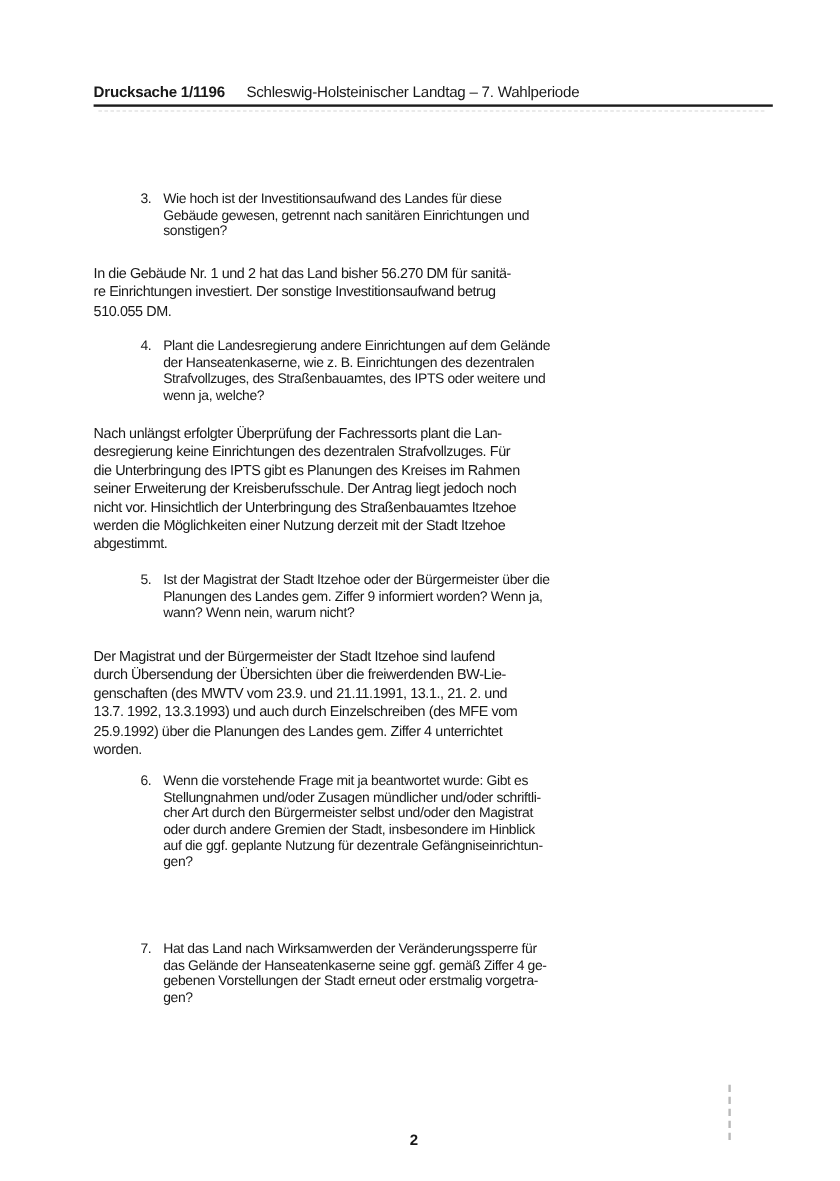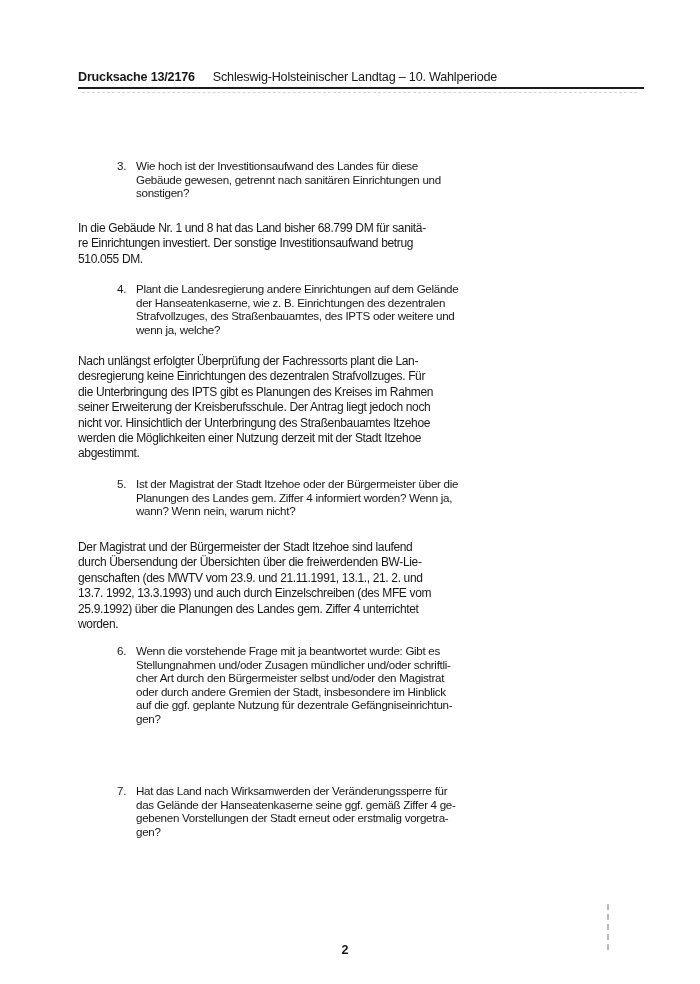--- a/index.html
+++ b/index.html
@@ -91,31 +91,31 @@
     font-weight: bold;
     letter-spacing: 0;
   }
 </style>
 </head>
 <body>
 
 <div class="sheet">
 
   <div class="header">
-    <span class="doc-number">Drucksache 13/2176</span><span class="header-title">Schleswig-Holsteinischer Landtag – 10. Wahlperiode</span>
+    <span class="doc-number">Drucksache 1/1196</span><span class="header-title">Schleswig-Holsteinischer Landtag – 7. Wahlperiode</span>
   </div>
   <div class="header-rule"></div>
 
   <div class="question" style="top:159px">
     <span class="qnum">3.</span>
     <div class="qtext">Wie hoch ist der Investitionsaufwand des Landes für diese
 Gebäude gewesen, getrennt nach sanitären Einrichtungen und
 sonstigen?</div>
   </div>
-  <div class="answer" style="top:221px">In die Gebäude Nr. 1 und 8 hat das Land bisher 68.799 DM für sanitä-
+  <div class="answer" style="top:221px">In die Gebäude Nr. 1 und 2 hat das Land bisher 56.270 DM für sanitä-
 re Einrichtungen investiert. Der sonstige Investitionsaufwand betrug
 510.055 DM.</div>
 
   <div class="question" style="top:282px">
     <span class="qnum">4.</span>
     <div class="qtext">Plant die Landesregierung andere Einrichtungen auf dem Gelände
 der Hanseatenkaserne, wie z. B. Einrichtungen des dezentralen
 Strafvollzuges, des Straßenbauamtes, des IPTS oder weitere und
 wenn ja, welche?</div>
   </div>
@@ -123,21 +123,21 @@
 desregierung keine Einrichtungen des dezentralen Strafvollzuges. Für
 die Unterbringung des IPTS gibt es Planungen des Kreises im Rahmen
 seiner Erweiterung der Kreisberufsschule. Der Antrag liegt jedoch noch
 nicht vor. Hinsichtlich der Unterbringung des Straßenbauamtes Itzehoe
 werden die Möglichkeiten einer Nutzung derzeit mit der Stadt Itzehoe
 abgestimmt.</div>
 
   <div class="question" style="top:477px">
     <span class="qnum">5.</span>
     <div class="qtext">Ist der Magistrat der Stadt Itzehoe oder der Bürgermeister über die
-Planungen des Landes gem. Ziffer 4 informiert worden? Wenn ja,
+Planungen des Landes gem. Ziffer 9 informiert worden? Wenn ja,
 wann? Wenn nein, warum nicht?</div>
   </div>
   <div class="answer" style="top:540px">Der Magistrat und der Bürgermeister der Stadt Itzehoe sind laufend
 durch Übersendung der Übersichten über die freiwerdenden BW-Lie-
 genschaften (des MWTV vom 23.9. und 21.11.1991, 13.1., 21. 2. und
 13.7. 1992, 13.3.1993) und auch durch Einzelschreiben (des MFE vom
 25.9.1992) über die Planungen des Landes gem. Ziffer 4 unterrichtet
 worden.</div>
 
   <div class="question" style="top:644px">

